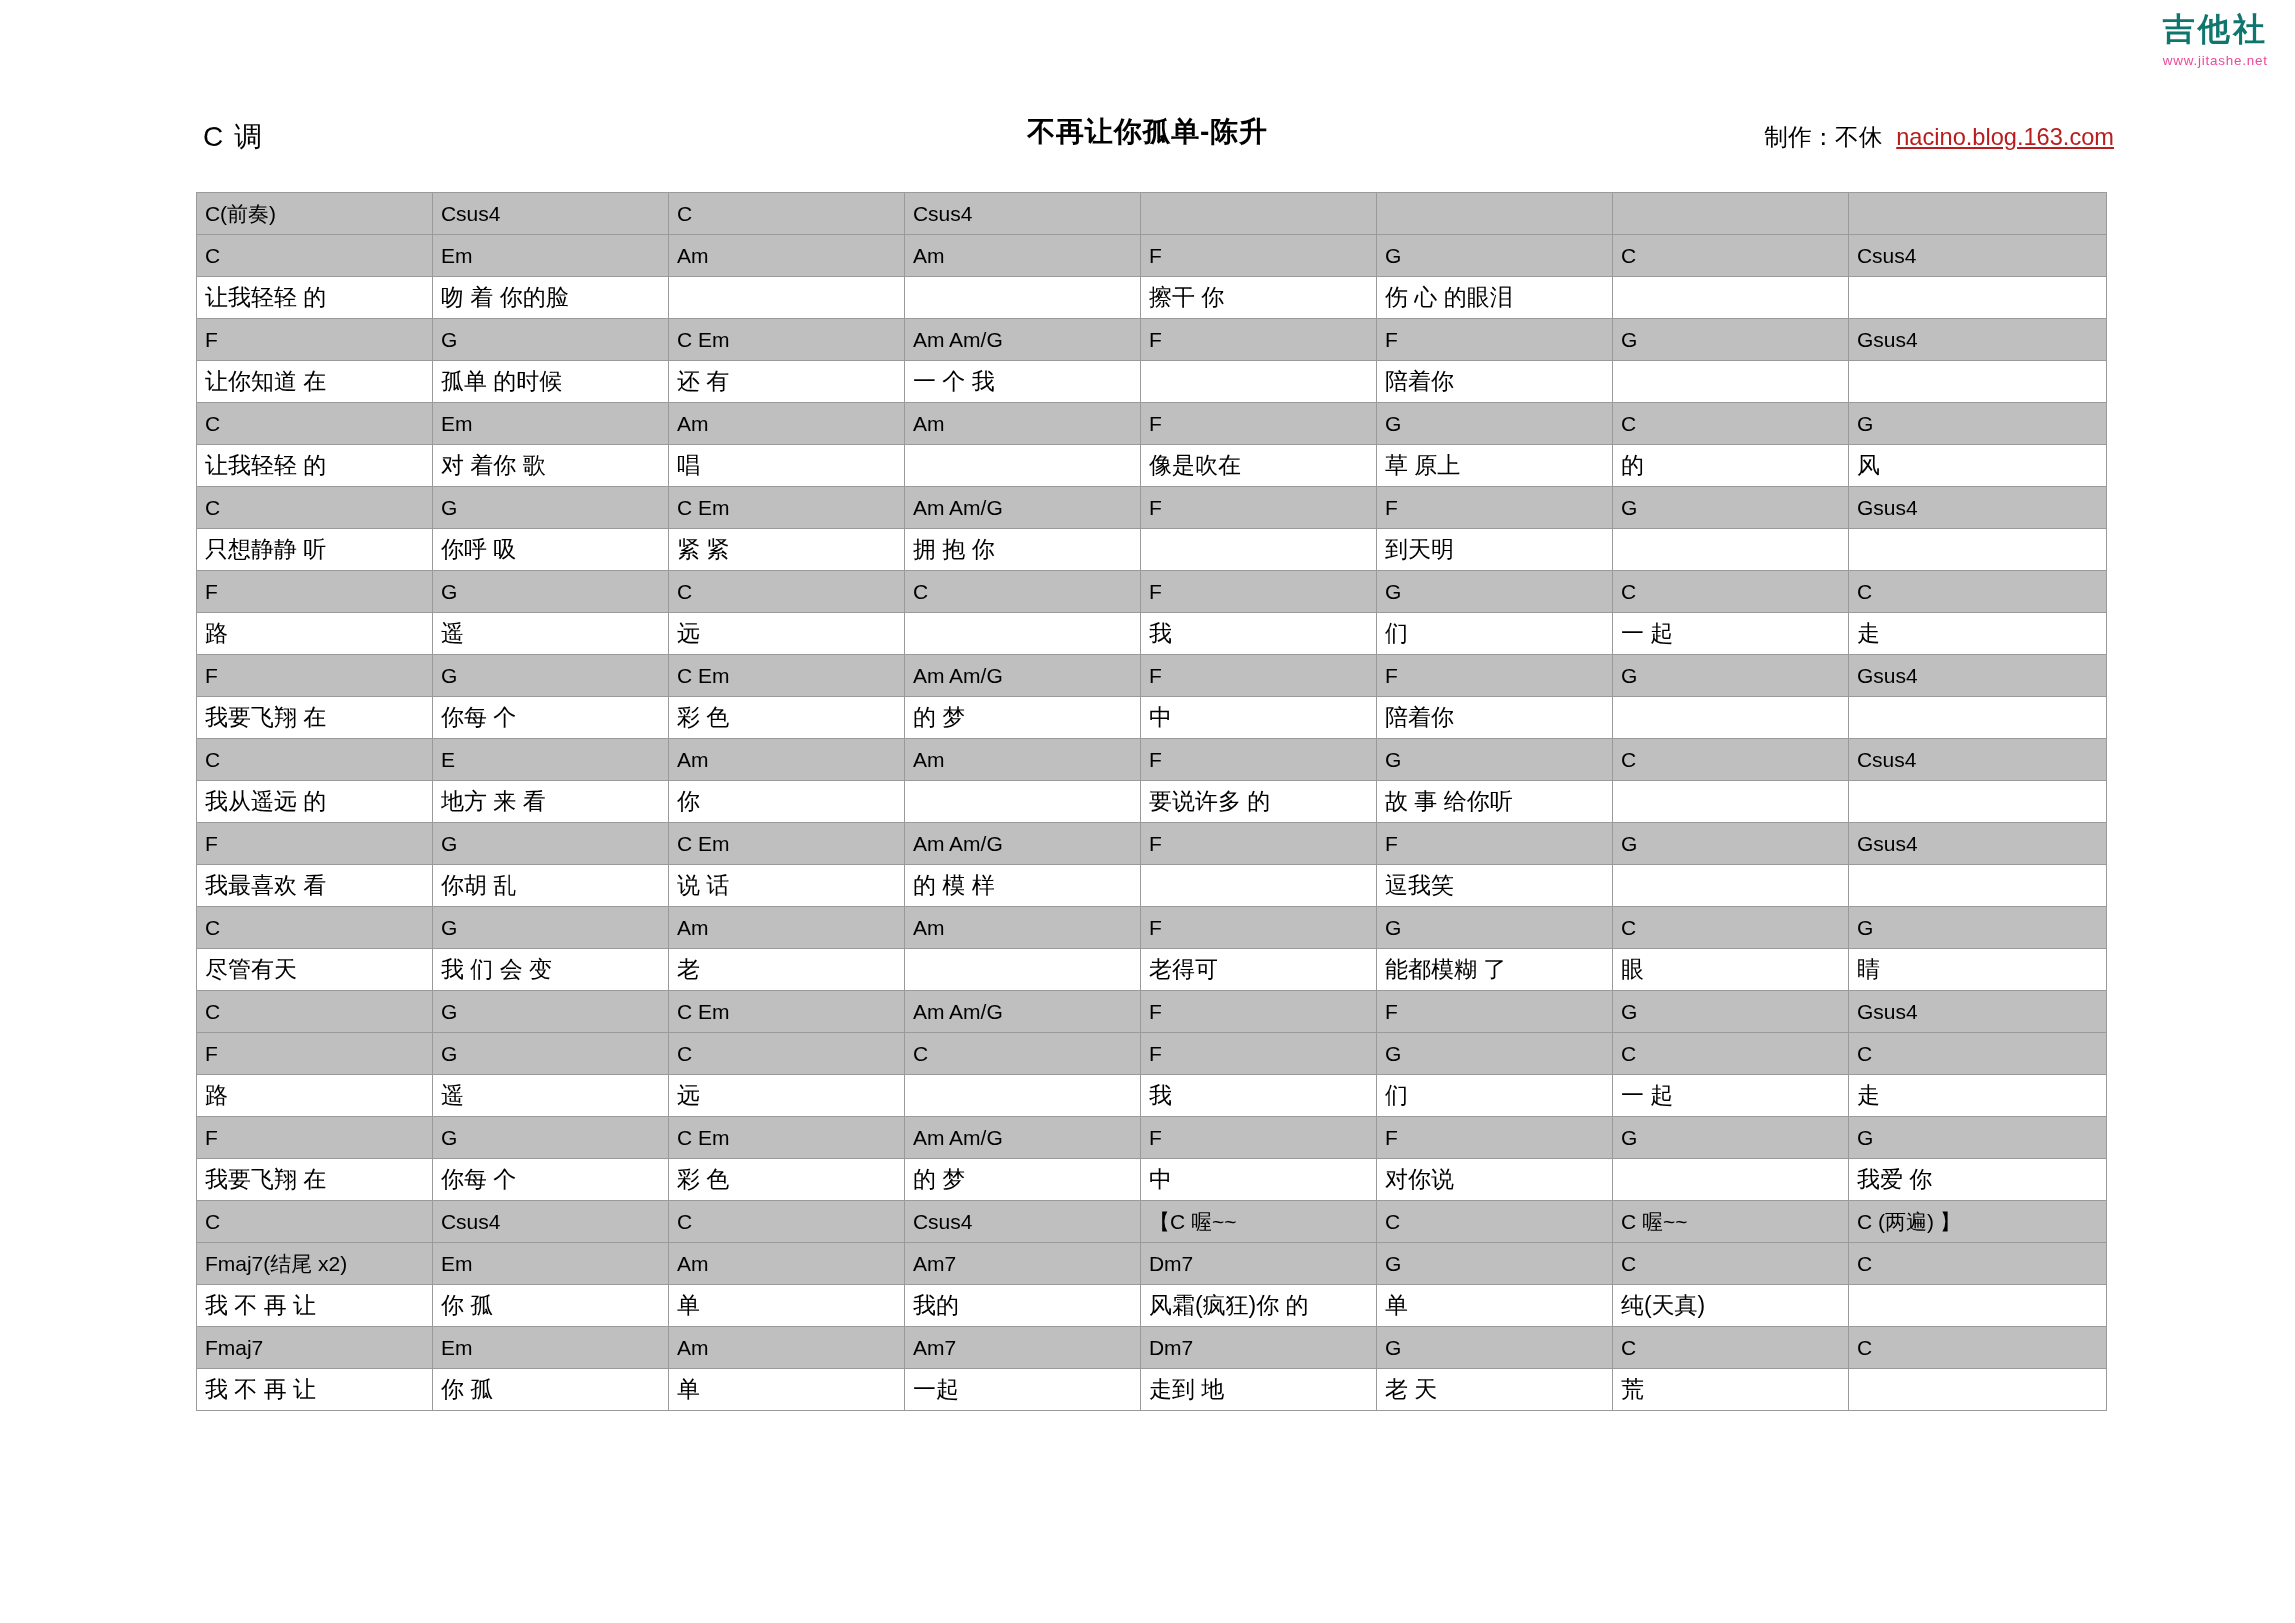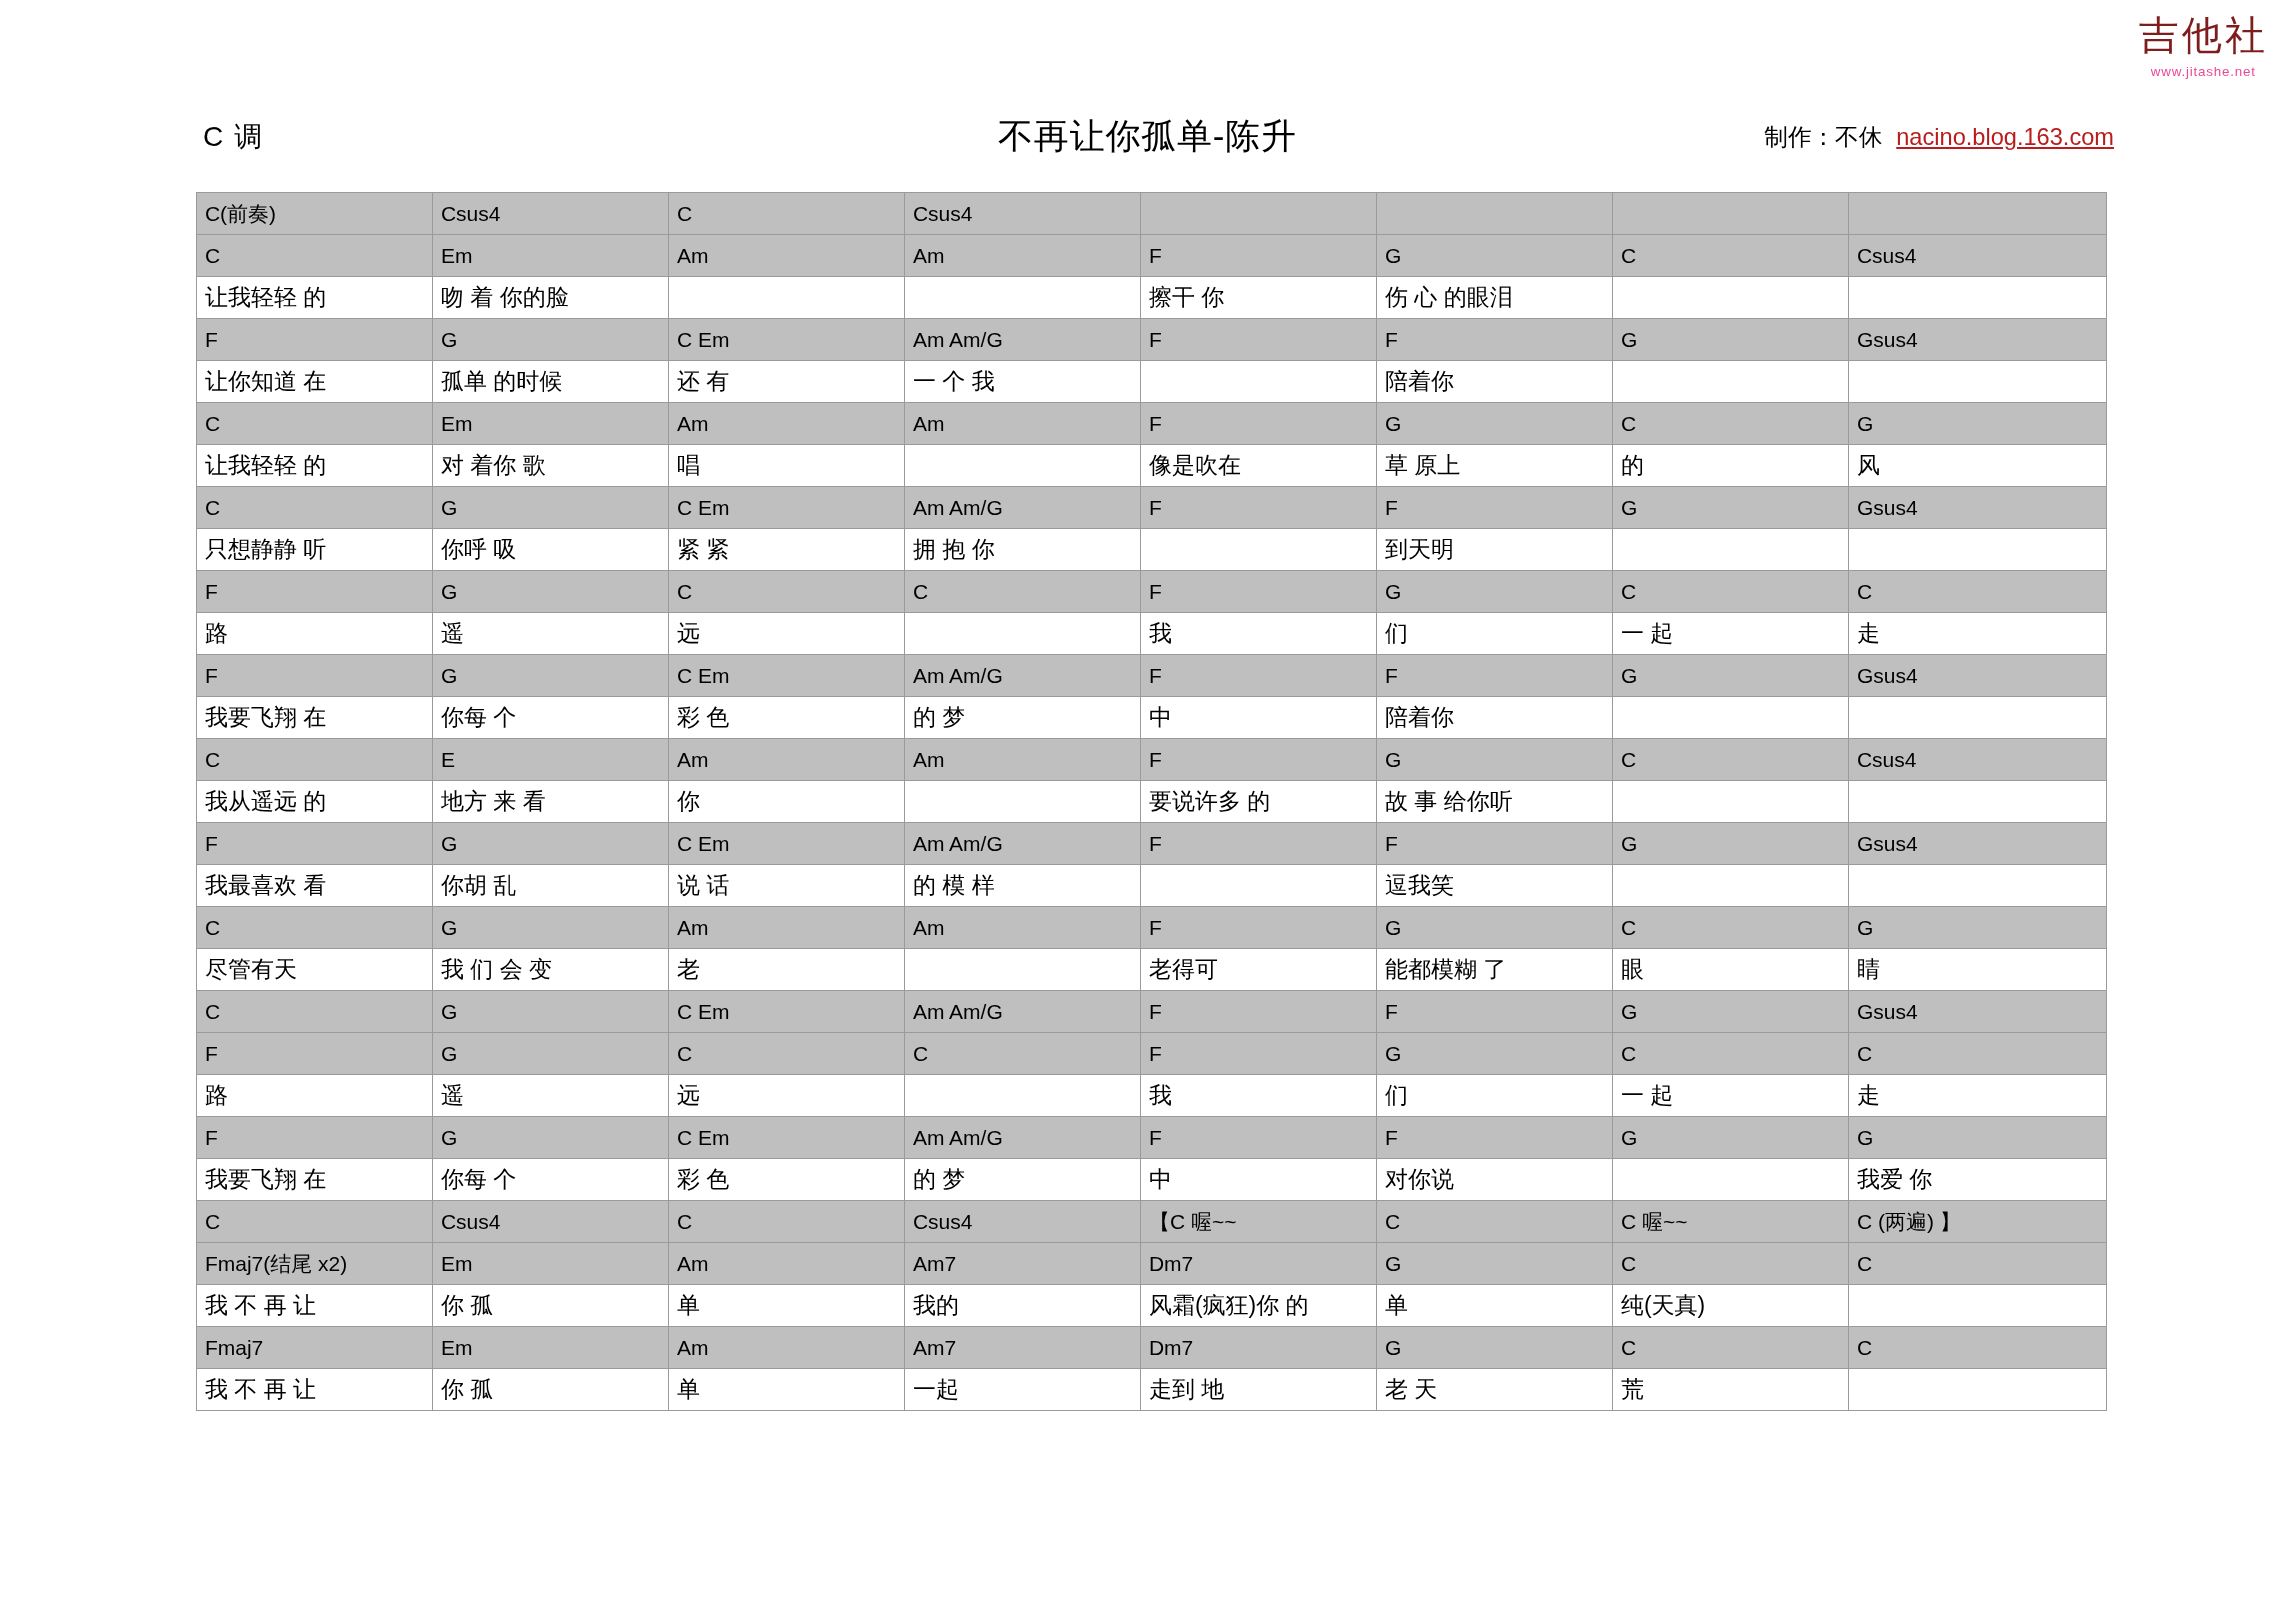--- a/index.html
+++ b/index.html
@@ -19,24 +19,24 @@
   
   .watermark {
     position: absolute;
     top: 7.9px;
     right: 27px;
     text-align: center;
     color: #b8b8b8;
     user-select: none;
   }
   .watermark .wm-main {
-    font-size: 40px;
+    font-size: 32px;
     letter-spacing: 3.1px;
-    font-weight: normal;
-    color: #7f1d1d;
+    font-weight: bold;
+    color: #0f766e;
   }
   .watermark .wm-sub {
     font-size: 13.4px;
     letter-spacing: 0.8px;
     color: #ec4899;
     margin-top: 1.6px;
   }
 
   
   .header {
@@ -52,22 +52,22 @@
     top: 0;
     font-size: 28px;
     letter-spacing: 1.6px;
   }
   .song-title {
     position: absolute;
     left: 0;
     right: 0;
     top: -4.7px;
     text-align: center;
-    font-size: 35px;
-    font-weight: normal;
+    font-size: 28px;
+    font-weight: bold;
     letter-spacing: 0.8px;
   }
   .credit {
     position: absolute;
     right: 181px;
     top: 3.1px;
     font-size: 23.6px;
     white-space: nowrap;
   }
   .credit .credit-link {

